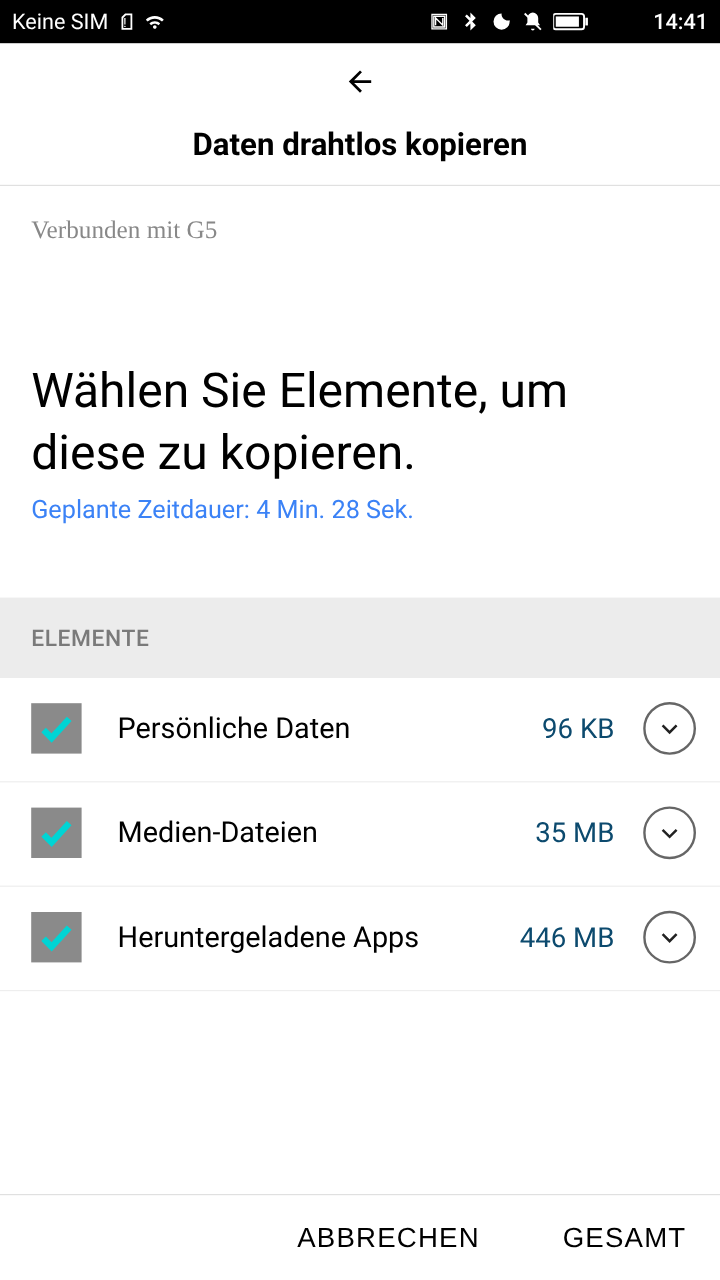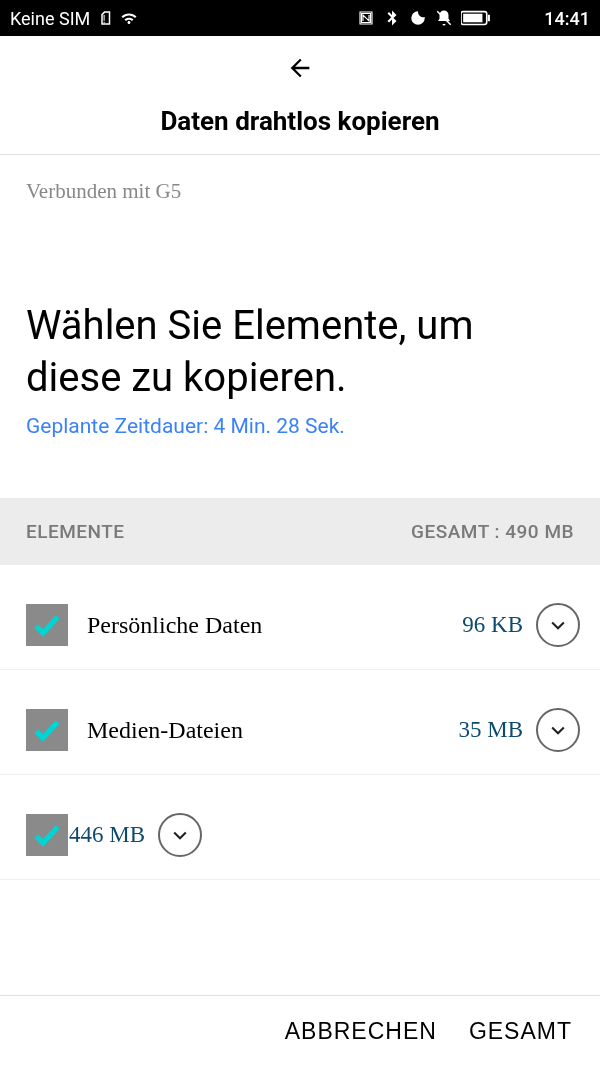--- a/index.html
+++ b/index.html
@@ -66,24 +66,23 @@
       padding: 22px 26px;
       font-size: 19px;
       font-weight: 500;
       color: #7a7a7a;
       letter-spacing: 0.5px;
     }
 
     .item-row {
       display: flex;
       align-items: center;
-      padding: 38px 20px 22px 26px;
+      padding: 20px 20px 22px 26px;
       border-bottom: 1px solid #eee;
-      gap: 1px;
-      font-family: Liberation Serif, serif;
+      gap: 12px;
     }
     .checkbox {
       width: 42px;
       height: 42px;
       background: #8a8a8a;
       display: flex;
       align-items: center;
       justify-content: center;
       cursor: pointer;
       flex-shrink: 0;
@@ -114,20 +113,21 @@
       padding: 22px 28px;
     }
     .footer-btn {
       background: none;
       border: none;
       font-size: 23px;
       font-weight: 500;
       letter-spacing: 1px;
       color: #000;
       cursor: pointer;
+      margin-left: 37px;
     }
   </style>
 </head>
 <body>
 
 <div class="status-bar">
   <div class="status-left">
     <span>Keine SIM</span>
     <svg viewBox="0 0 24 24">
         <path d="M19 3h-8L7 7v14h12V3zm-2 2v14H9V8l3-3h5z"></path>
@@ -167,21 +167,20 @@
   <div class="app-header-title">Daten drahtlos kopieren</div>
 </div>
 
 <div class="connection-info">Verbunden mit G5</div>
 
 <div class="main-heading">Wählen Sie Elemente, um diese zu kopieren.</div>
 <div class="duration-info">Geplante Zeitdauer: 4 Min. 28 Sek.</div>
 
 <div class="list-header">
   <span>ELEMENTE</span>
-  <span>GESAMT : 490 MB</span>
 </div>
 
 <div class="item-row">
   <div class="checkbox">
     <svg viewBox="0 0 24 24">
         <polyline points="4,13 9,18 20,6"></polyline>
       </svg>
   </div>
   <div class="item-label">Persönliche Daten</div>
   <div class="item-size">96 KB</div>
@@ -206,20 +205,21 @@
       </svg>
   </div>
 </div>
 
 <div class="item-row">
   <div class="checkbox">
     <svg viewBox="0 0 24 24">
         <polyline points="4,13 9,18 20,6"></polyline>
       </svg>
   </div>
+  <div class="item-label">Heruntergeladene Apps</div>
   <div class="item-size">446 MB</div>
   <div class="expand-circle">
     <svg viewBox="0 0 24 24">
         <polyline points="5,9 12,16 19,9"></polyline>
       </svg>
   </div>
 </div>
 
 <div class="spacer"></div>
 

